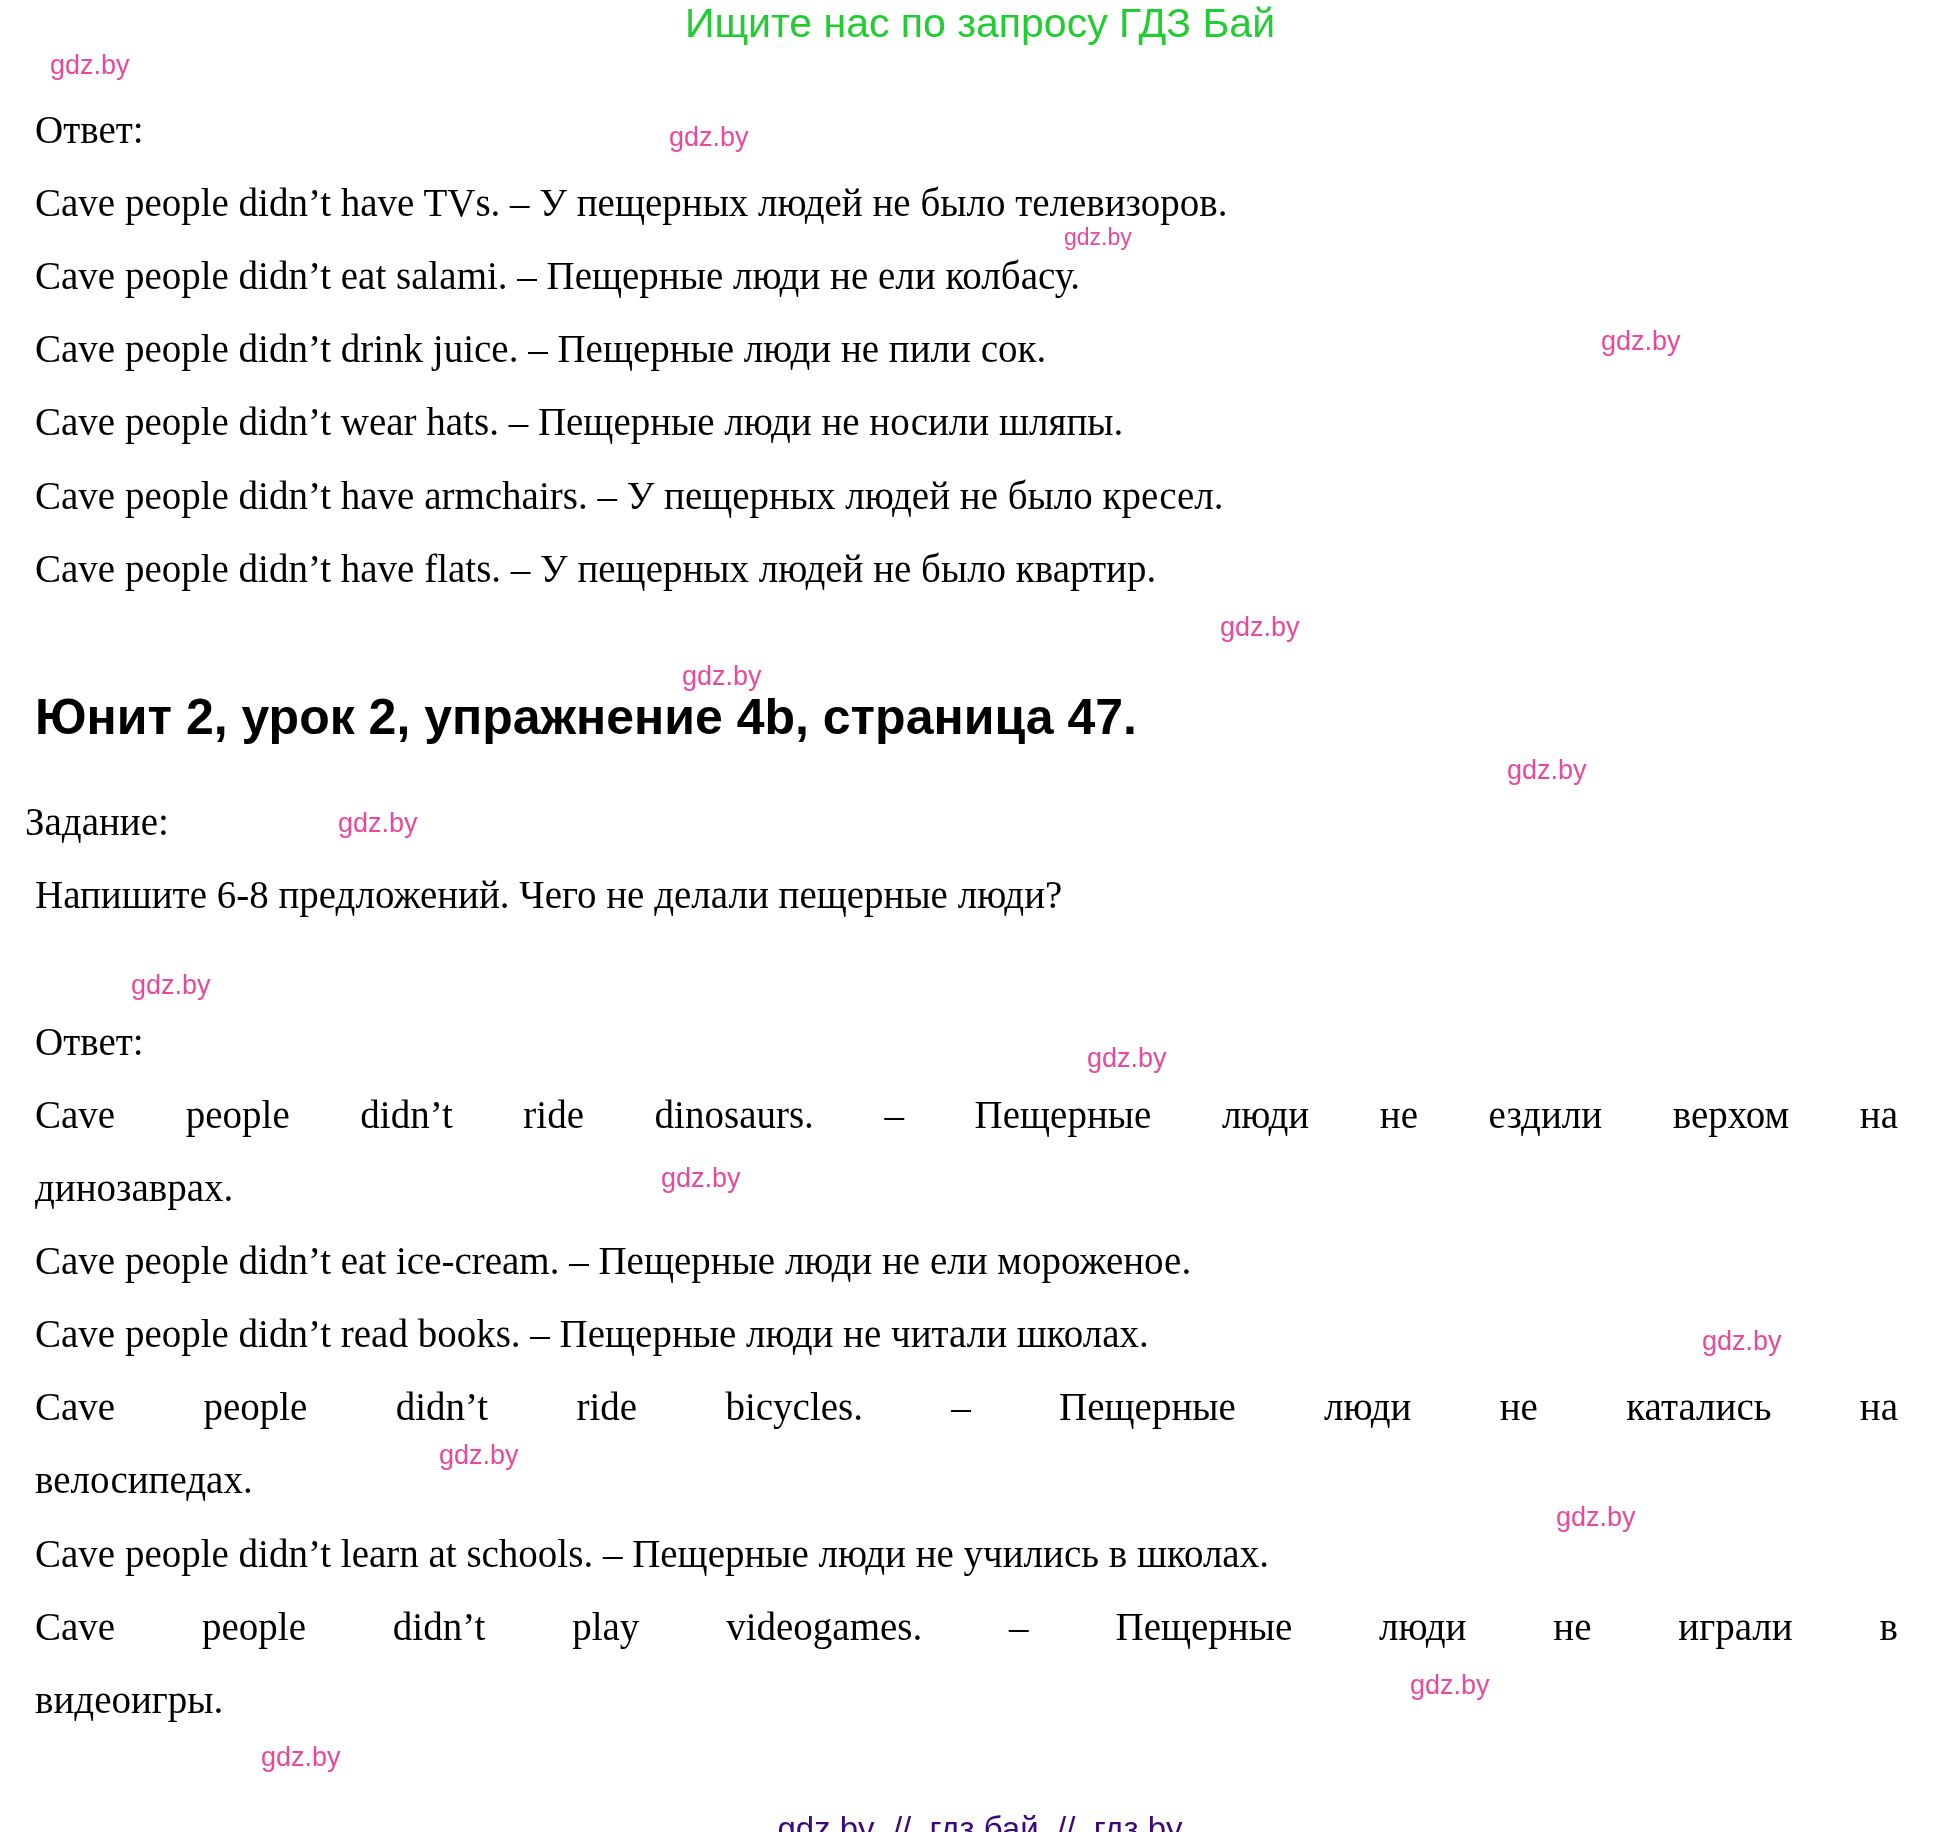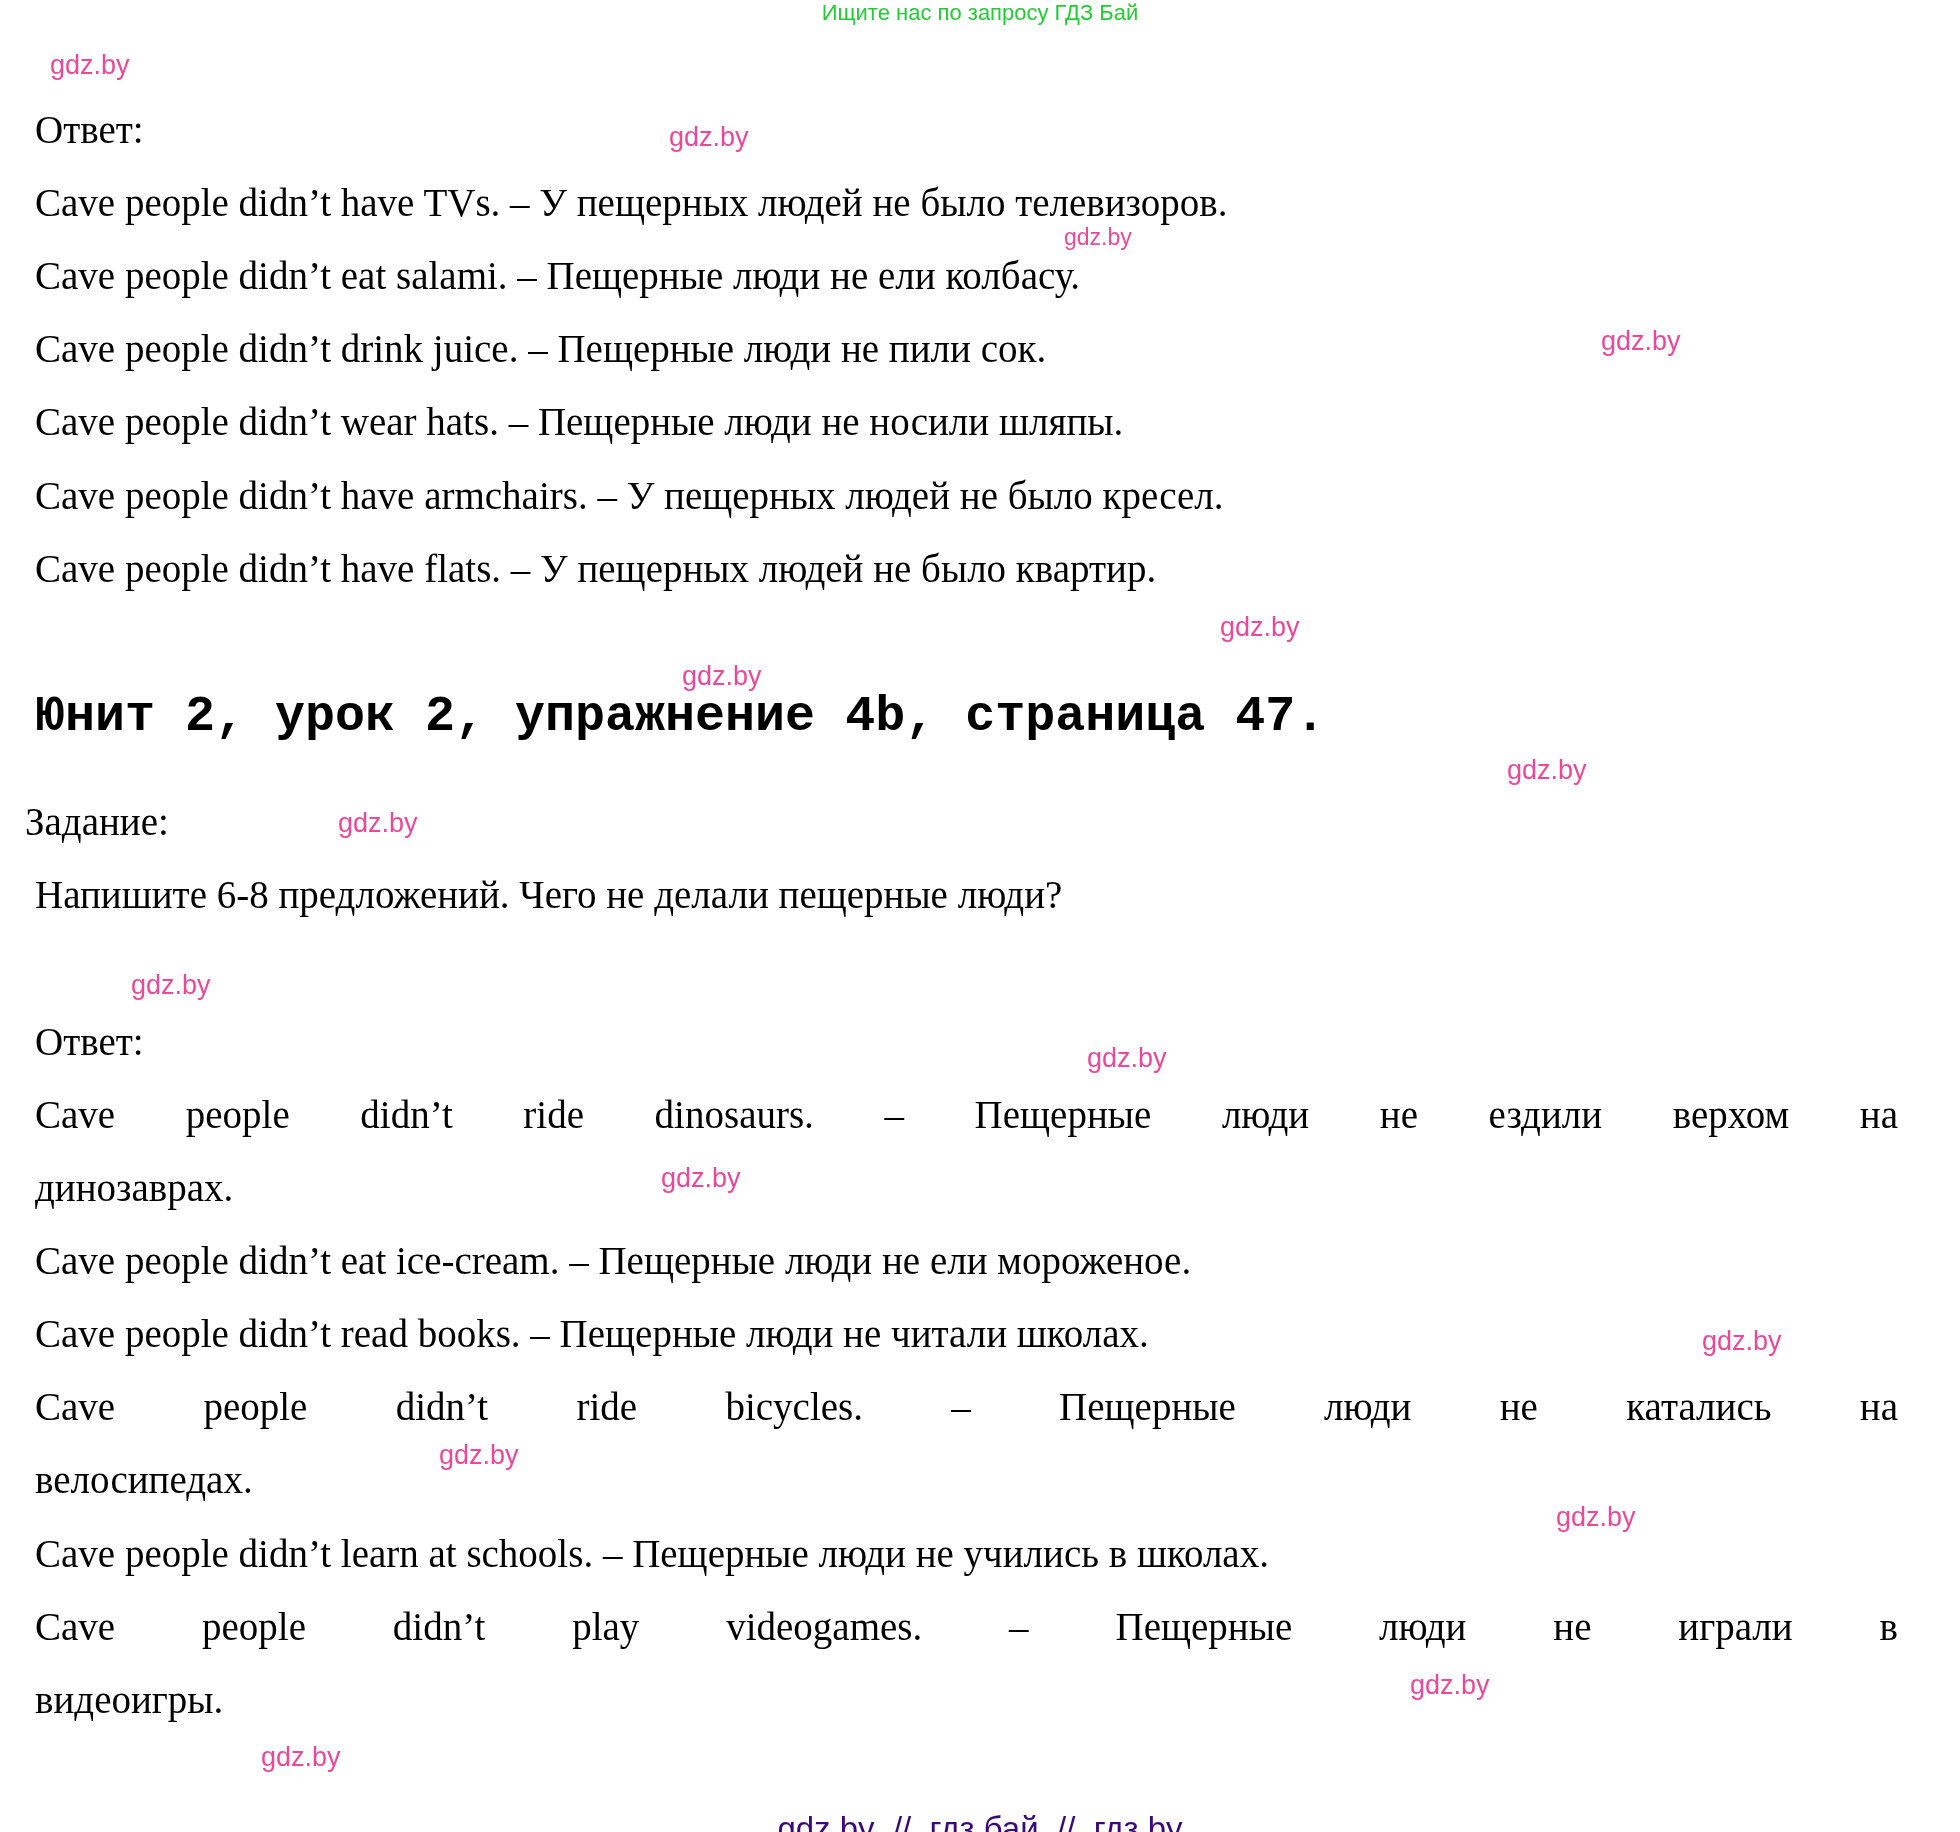--- a/index.html
+++ b/index.html
@@ -1,22 +1,22 @@
 <!DOCTYPE html>
 <html><head>
 <meta charset="utf-8">
 <style>
   html, body { margin:0; padding:0; background:#ffffff; }
   body { width:1960px; height:1832px; position:relative; overflow:hidden; }
   .abs { position:absolute; white-space:nowrap; }
-  .top-banner { font-family:"Liberation Sans", sans-serif; color:#22cc33; font-size:22px; left:0; width:1960px; text-align:center; top:0px; padding-right:0; }
+  .top-banner { font-family:"Liberation Sans", sans-serif; color:#22cc33; font-size:41px; left:0; width:1960px; text-align:center; top:0px; padding-right:0; }
   .top-banner span { position:relative; left:0; }
   .wm { font-family:"Liberation Sans", sans-serif; color:#ec4899; font-size:27px; }
   .txt { font-family:"Liberation Serif", serif; color:#000; font-size:39px; line-height:60px; }
-  .heading { font-family:Liberation Mono, monospace; font-weight:bold; color:#000; font-size:50px; }
+  .heading { font-family:Liberation Sans, sans-serif; font-weight:bold; color:#000; font-size:50px; }
   .just { white-space:normal; width:1863px; text-align:justify; text-align-last:justify; }
   .footer { font-family:"Liberation Sans", sans-serif; color:#3a0a7a; font-size:33px; }
 </style>
 </head>
 <body>
 
 <div class="abs top-banner"><span>Ищите нас по запросу ГДЗ Бай</span></div>
 
 <div class="abs wm" style="left:50px;top:50px">gdz.by</div>
 <div class="abs wm" style="left:669px;top:122px">gdz.by</div>

